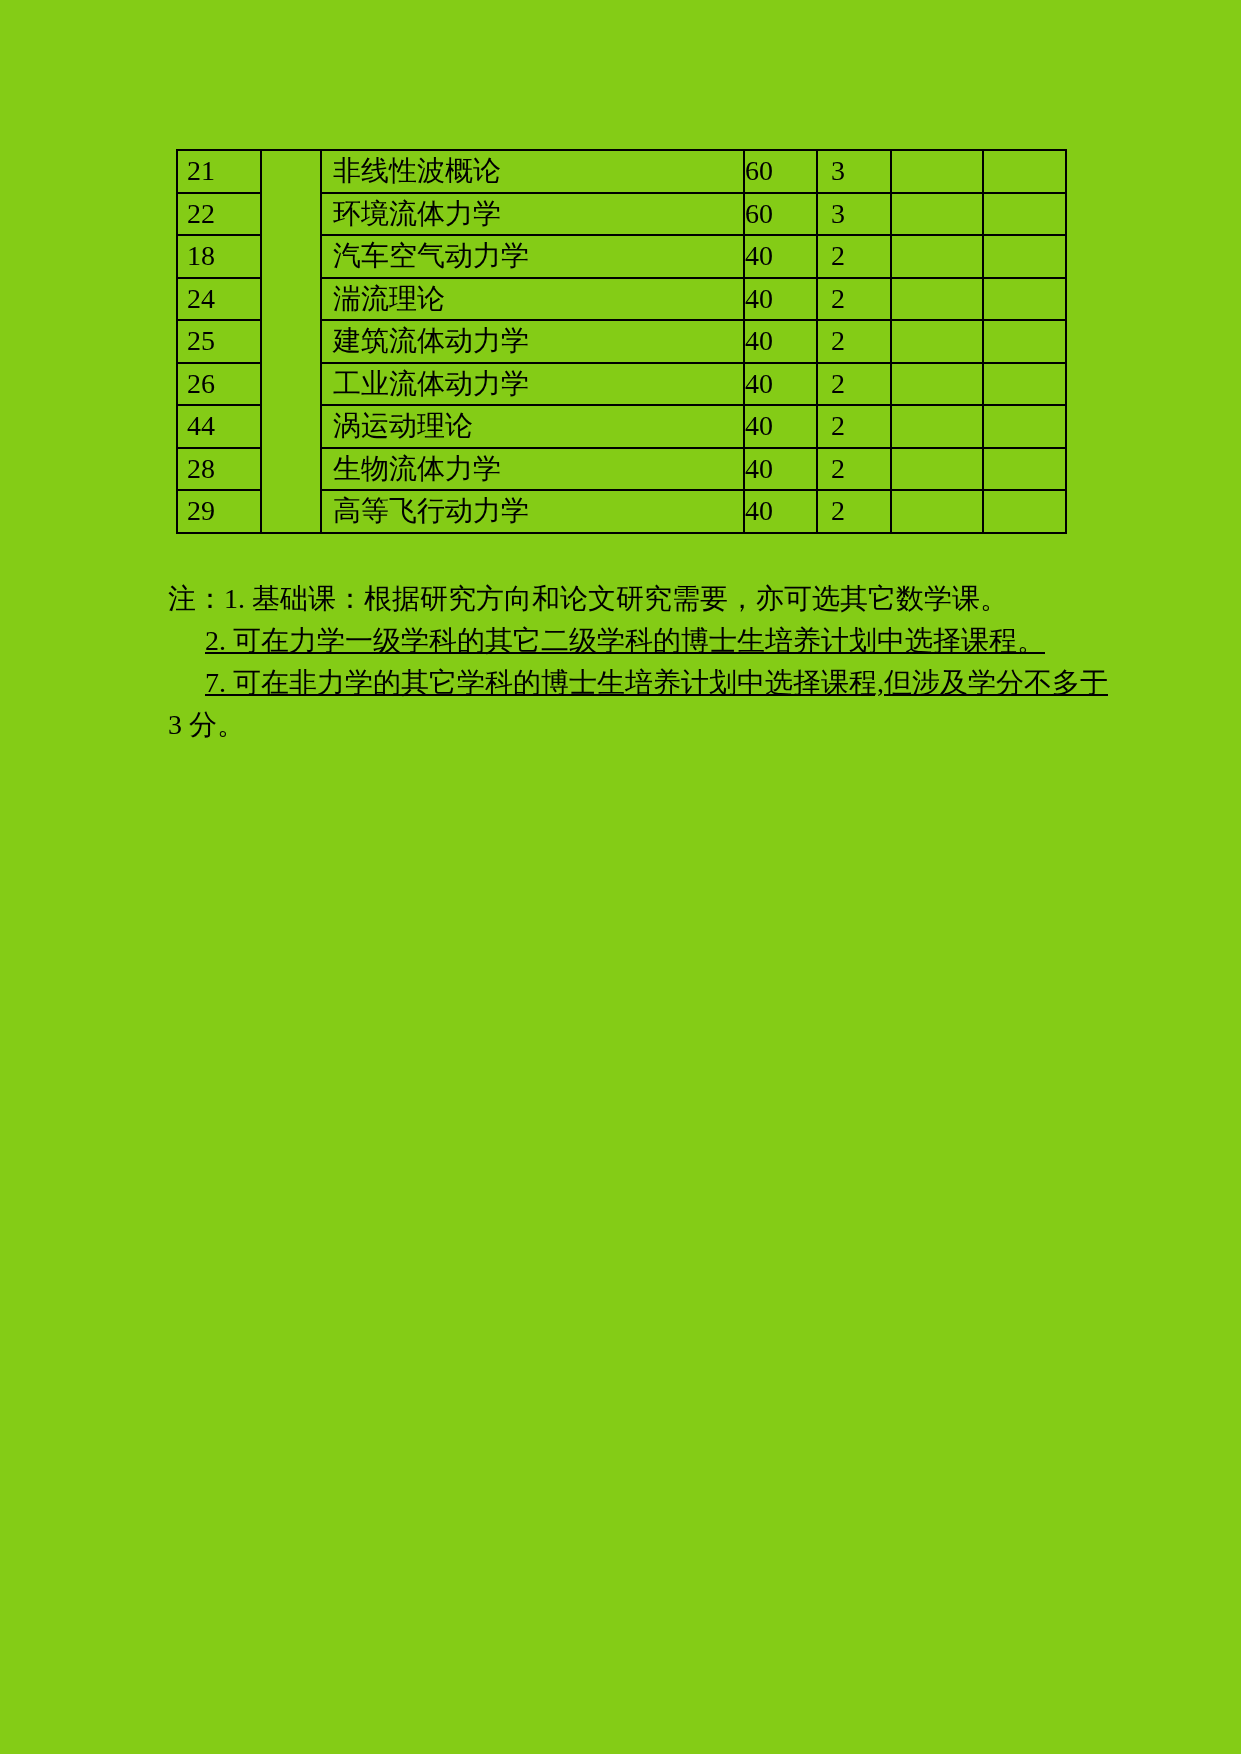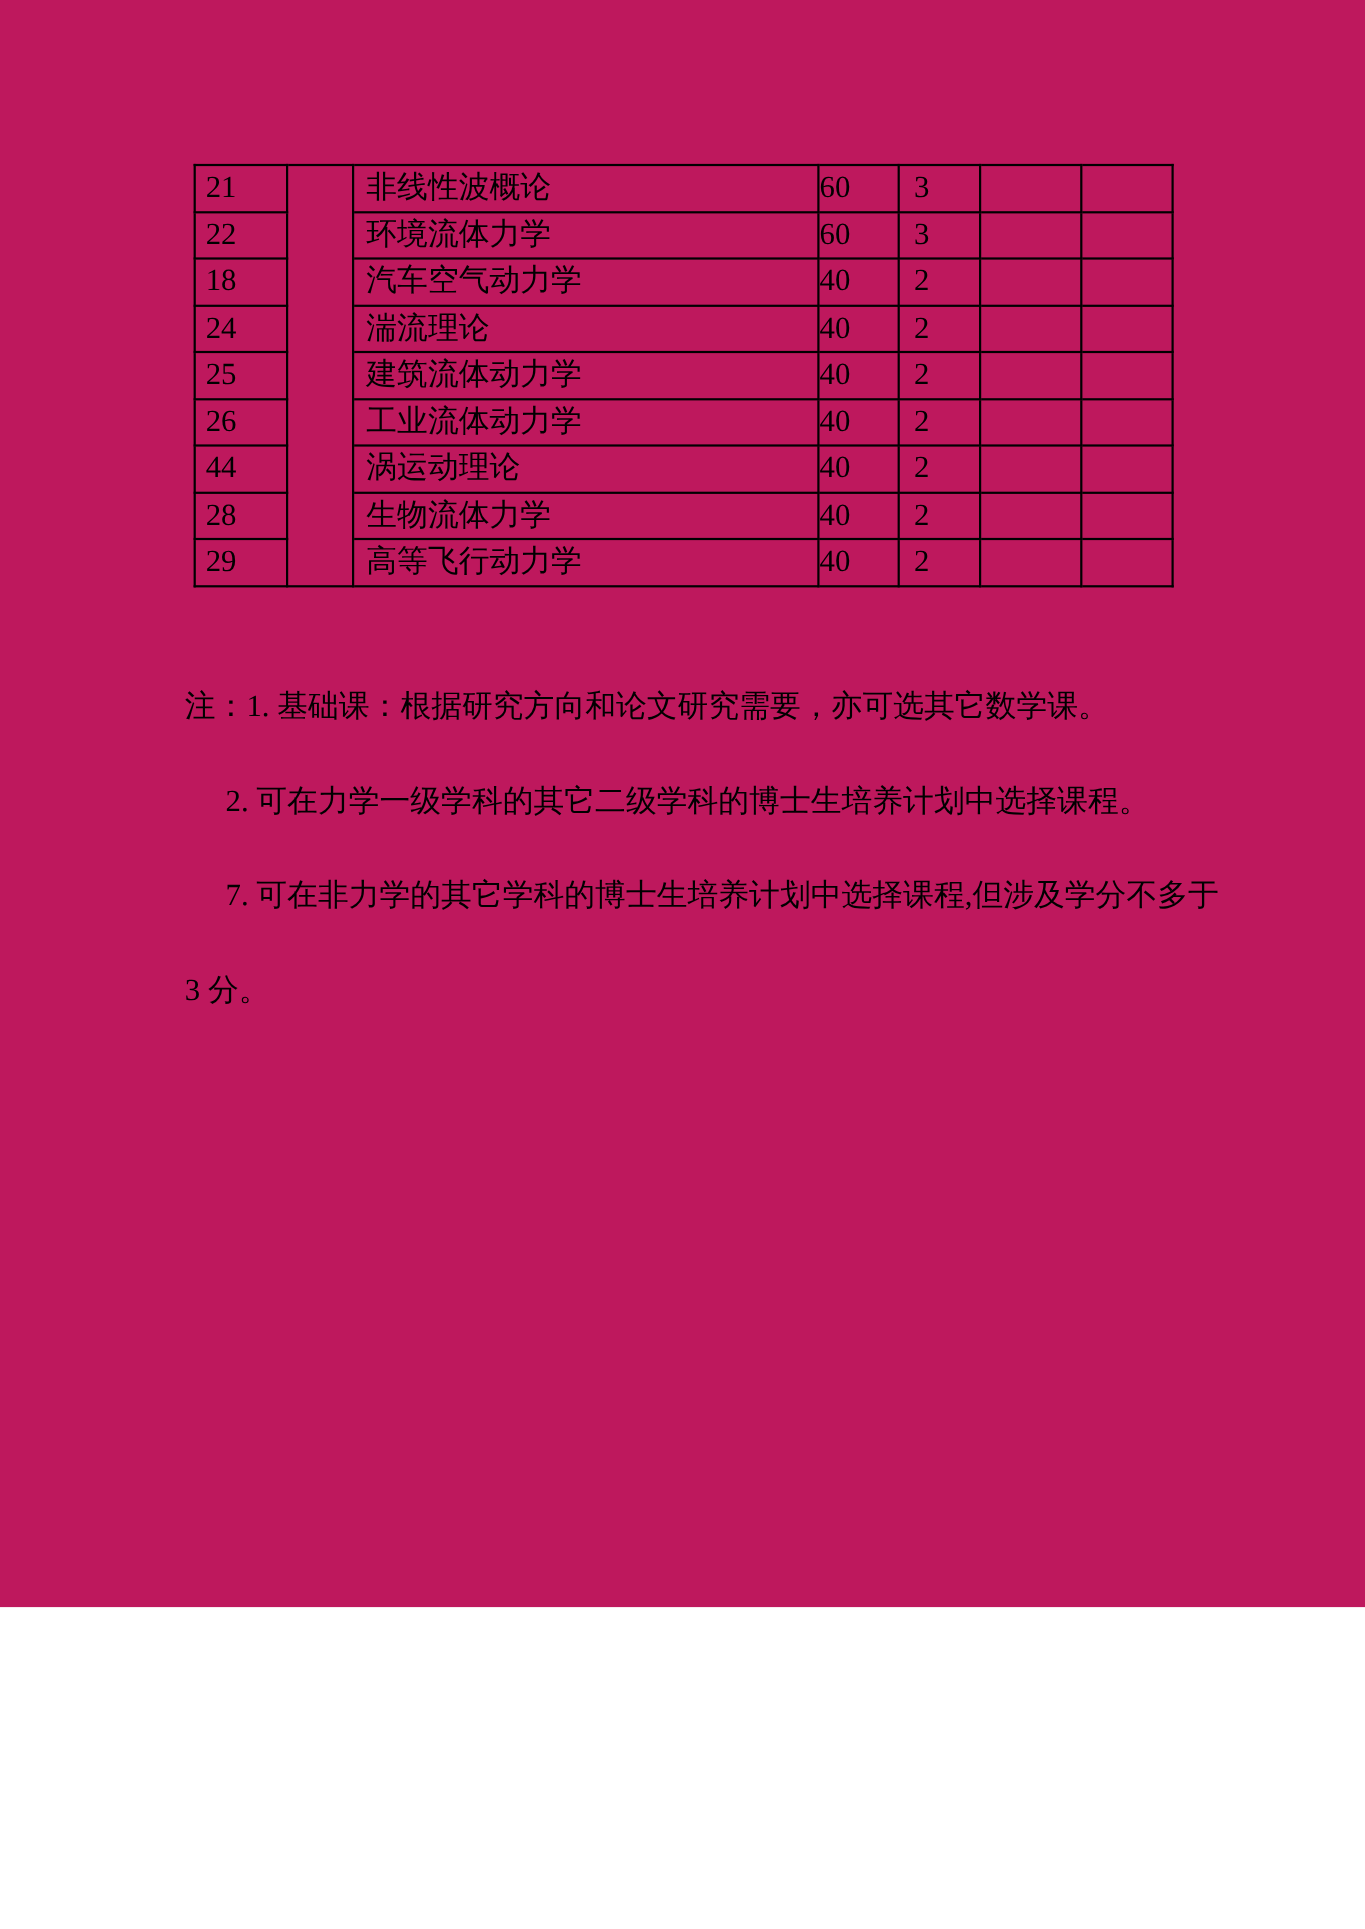--- a/index.html
+++ b/index.html
@@ -6,22 +6,22 @@
   html, body {
     width: 1241px;
     height: 1754px;
     background: #ffffff;
     font-family: "Liberation Serif", "DejaVu Serif", serif;
     color: #000000;
   }
   .page {
     position: relative;
     width: 1241px;
-    height: 1461px;
-    background: #be185d;
+    height: 1754px;
+    background: #84cc16;
     overflow: hidden;
   }
   table.course-table {
     position: absolute;
     left: 176px;
     top: 149px;
     border-collapse: collapse;
     table-layout: fixed;
   }
   table.course-table td {
@@ -43,23 +43,22 @@
   .notes {
     position: absolute;
     left: 168px;
     top: 578px;
     font-size: 28px;
   }
   .note-line {
     height: 42px;
     line-height: 42px;
     white-space: nowrap;
-    margin-top: 44px;
   }
-  .note-line.indented { padding-left: 37px; }
+  .note-line.indented { padding-left: 37px; text-decoration: underline; }
 </style>
 </head>
 <body>
 
 <div class="page">
 
   <table class="course-table">
     <tbody>
         <tr>
       <td class="col-no">21</td>

